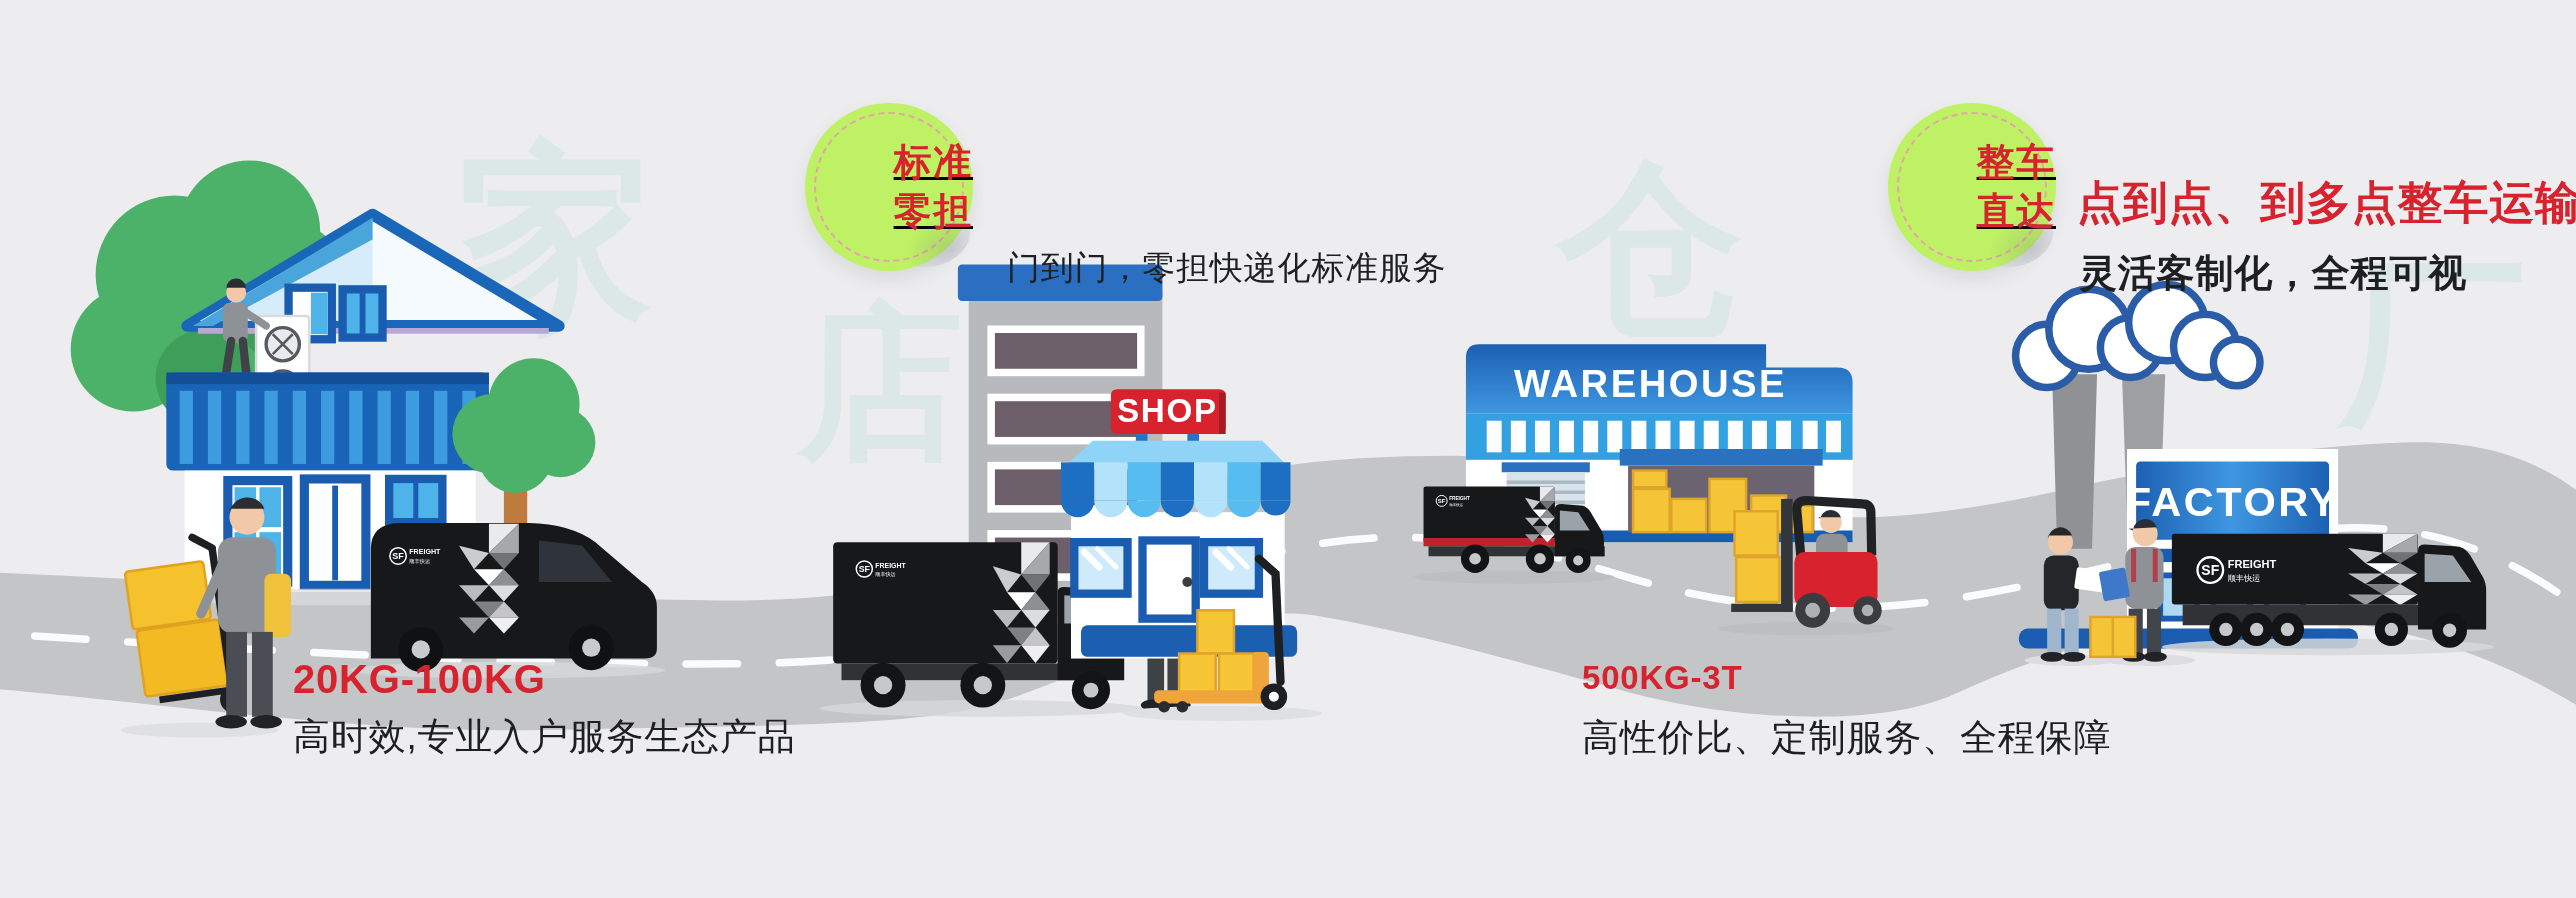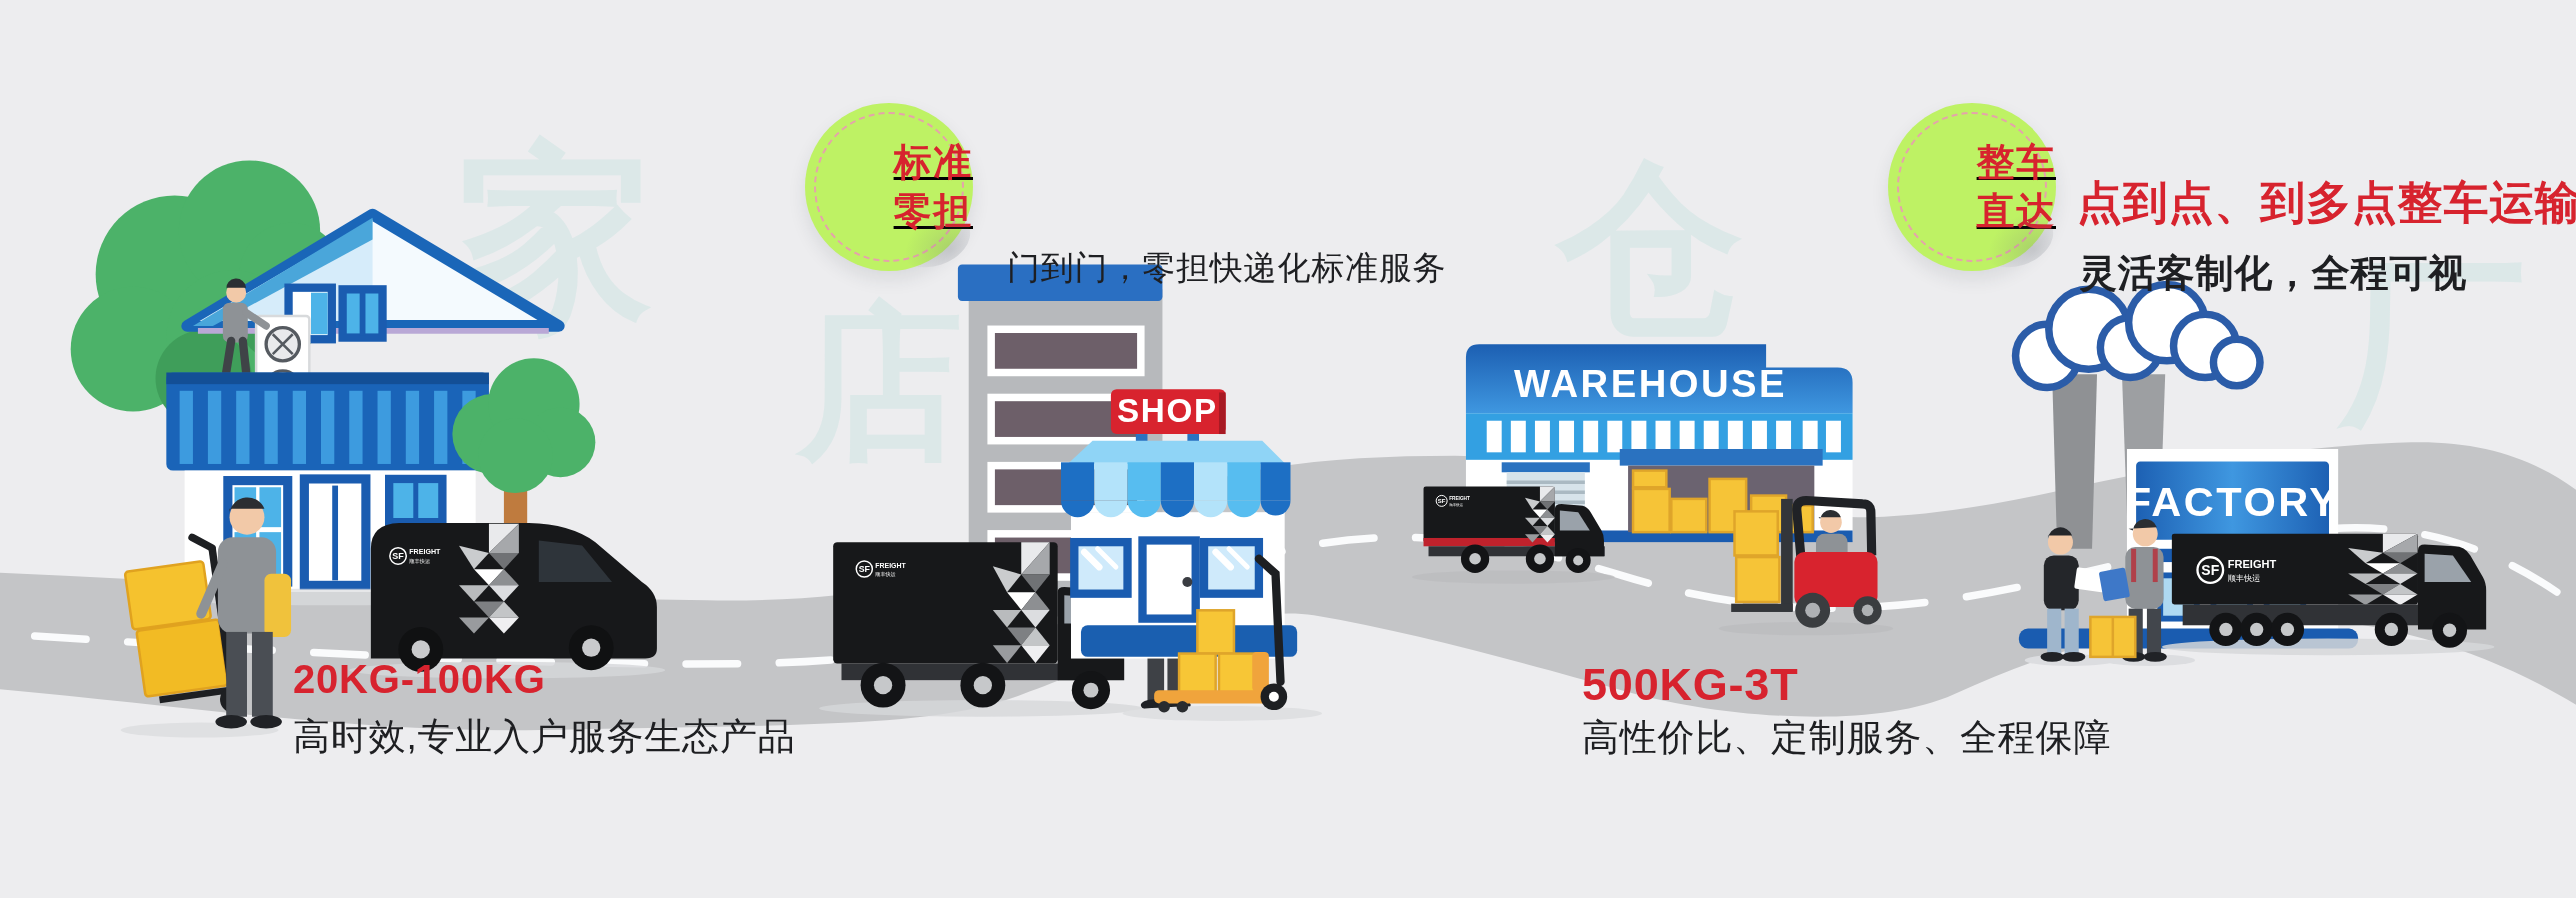--- a/index.html
+++ b/index.html
@@ -476,21 +476,21 @@
   <div class="svc-desc" style="left:293px;top:712px;font-size:37px;">高时效,专业入户服务生态产品</div>
 
   <div class="badge" style="left:805px;top:103px;width:168px;height:168px;">
     <div class="badge-label">
       <div>标准</div>
       <div>零担</div>
     </div>
   </div>
   <div class="svc-desc" style="left:995px;top:246px;font-size:33px;margin-left:12px;">门到门，零担快递化标准服务</div>
 
-  <div class="svc-title" style="left:1582px;top:659px;font-size:45px;">500KG-3T</div>
+  <div class="svc-title" style="left:1582px;top:659px;font-size:33px;">500KG-3T</div>
   <div class="svc-desc" style="left:1582px;top:713px;font-size:37px;">高性价比、定制服务、全程保障</div>
 
   <div class="badge" style="left:1888px;top:103px;width:168px;height:168px;">
     <div class="badge-label">
       <div>整车</div>
       <div>直达</div>
     </div>
   </div>
   <div class="svc-title" style="left:2077px;top:173px;font-size:45px;">点到点、到多点整车运输</div>
   <div class="svc-desc" style="left:2079px;top:248px;font-size:38px;font-weight:bold;">灵活客制化，全程可视</div>

